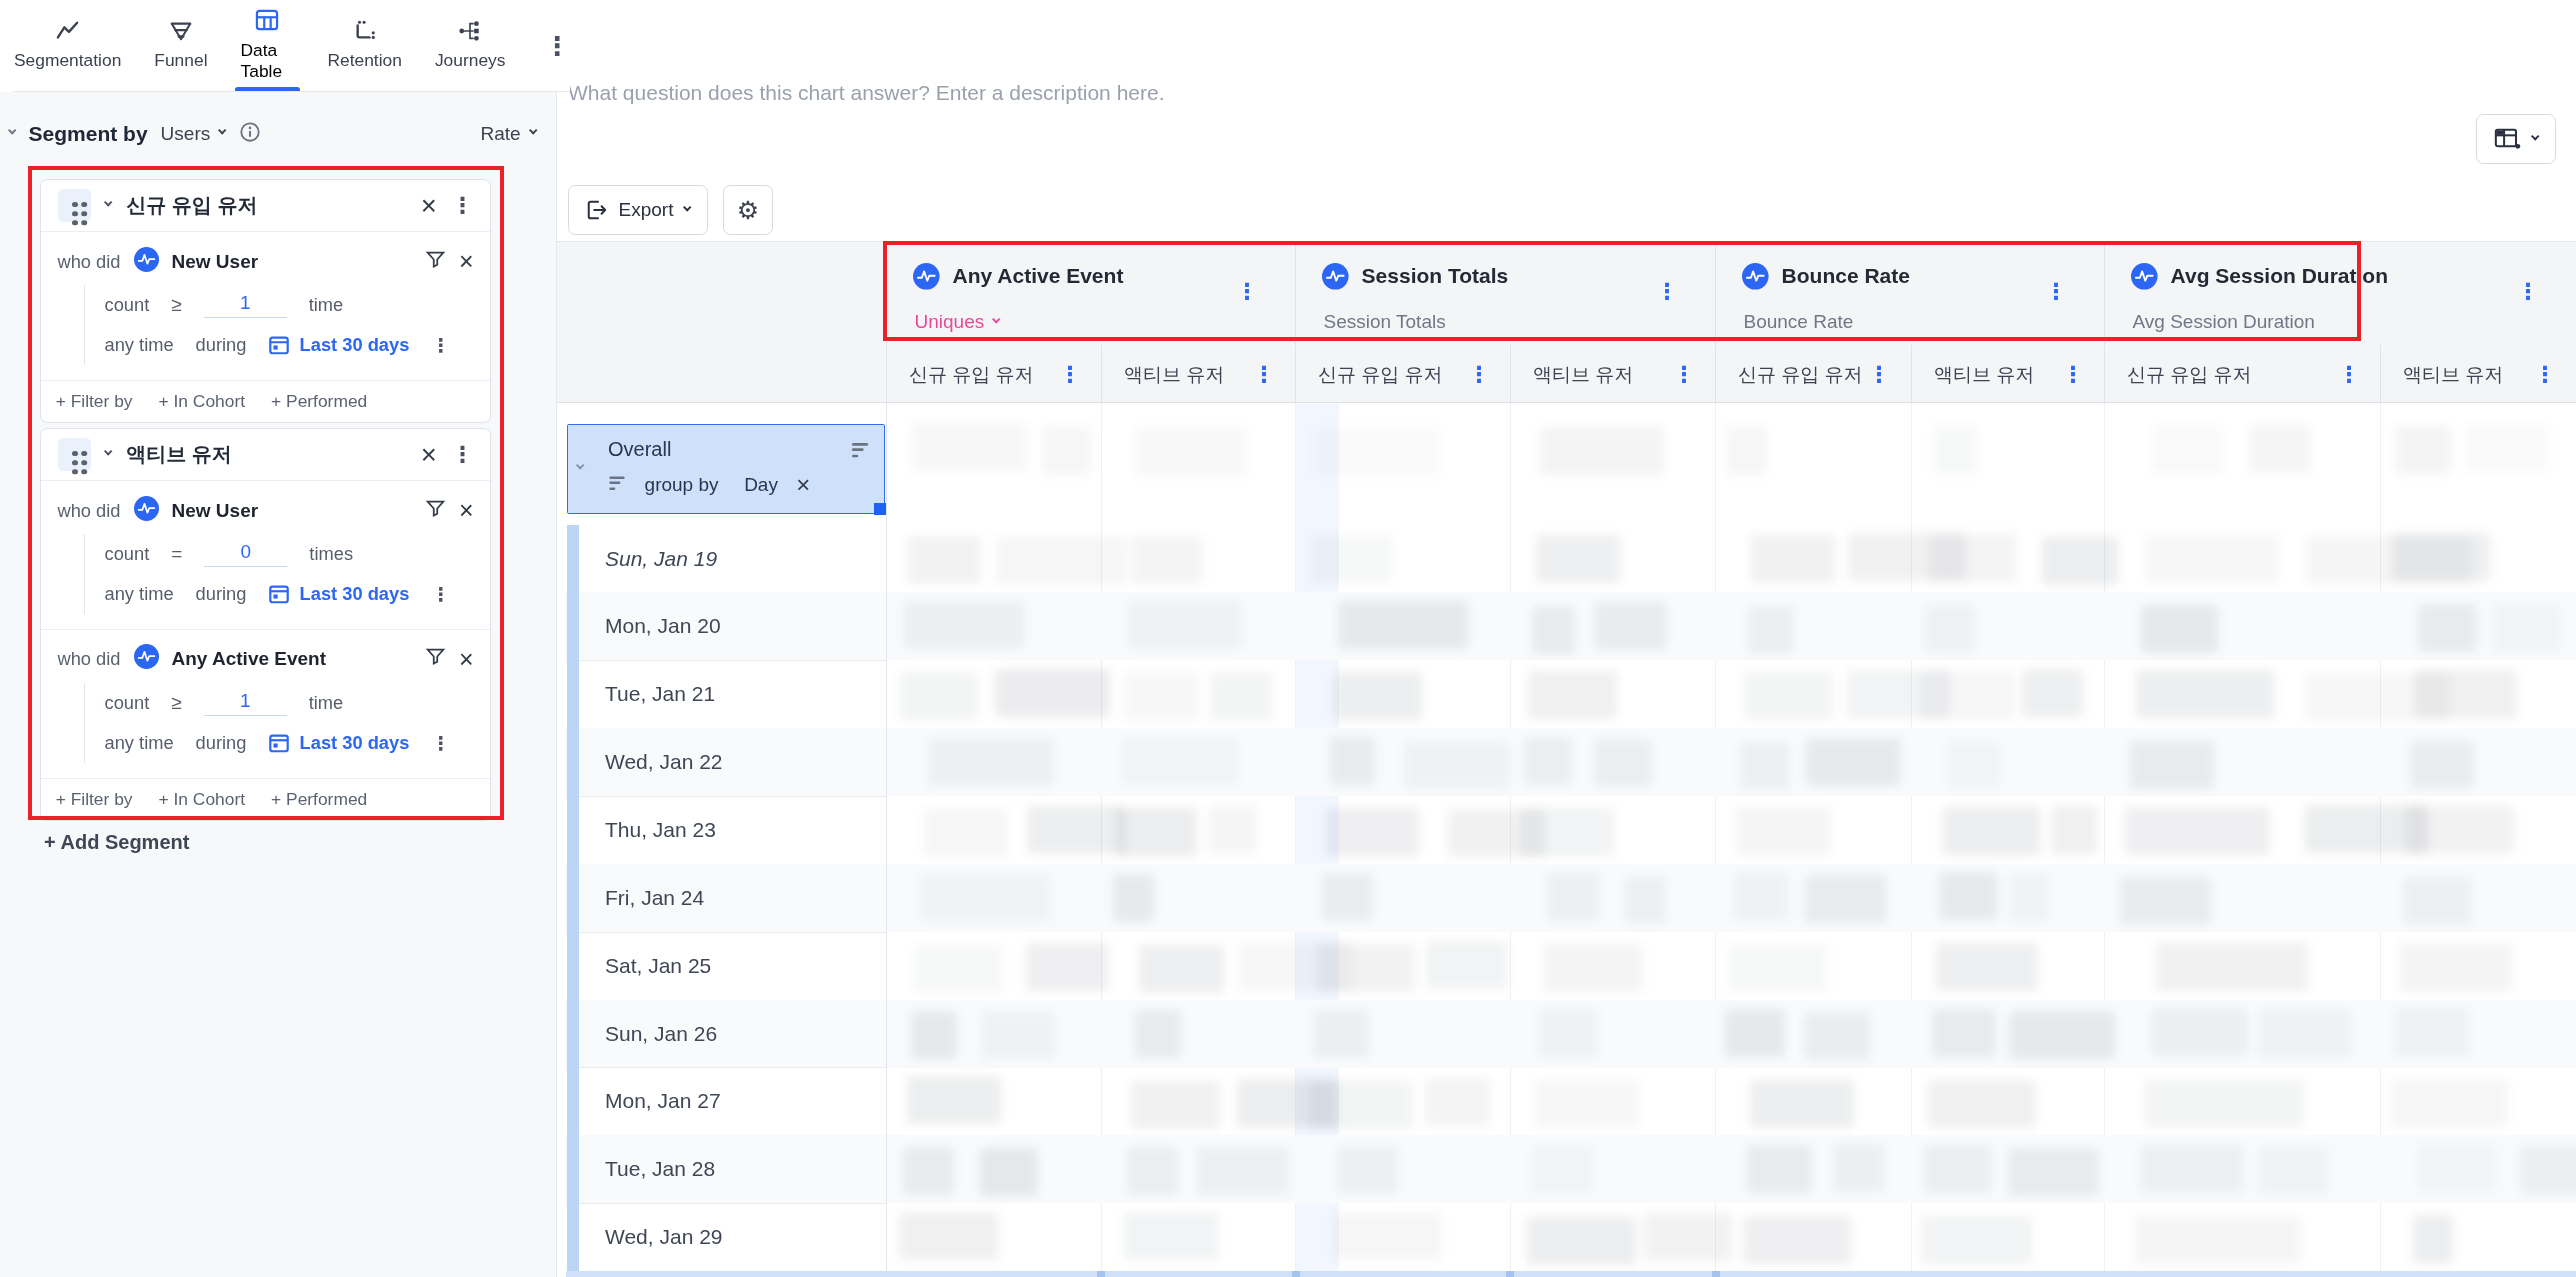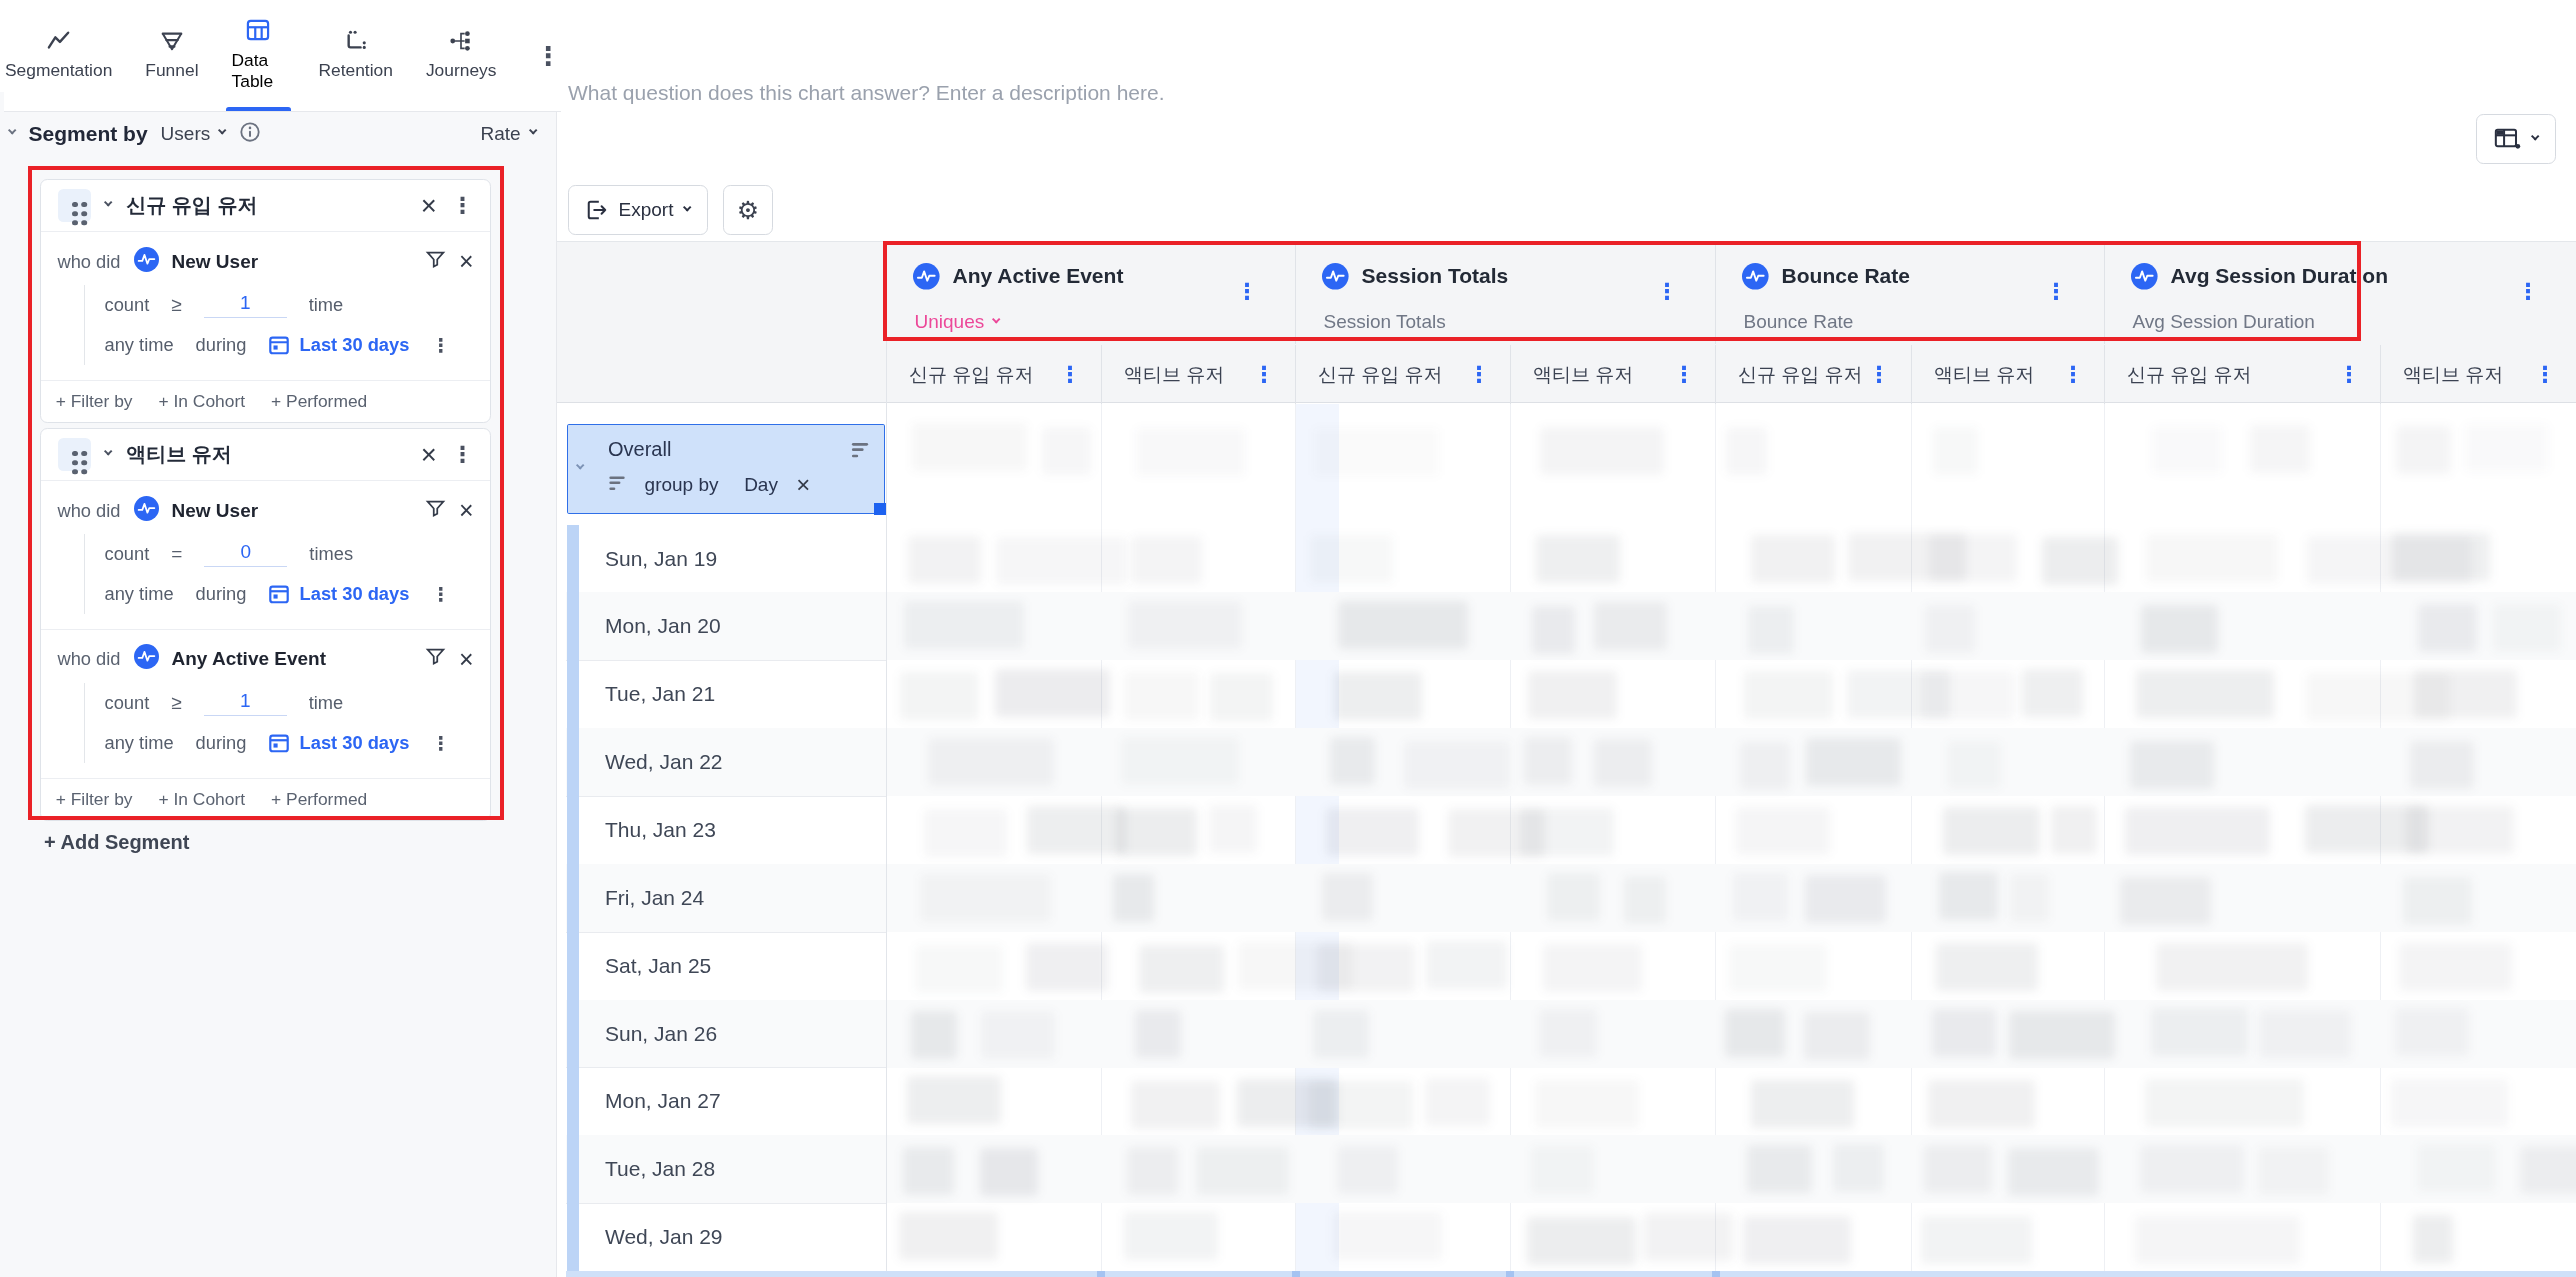--- a/index.html
+++ b/index.html
@@ -12,21 +12,21 @@
   .kebab { font-weight:bold; font-size:22px; line-height:1; color:#4a5160; letter-spacing:0; }
   .kebab.blue { color:#2c66f4; }
   .xmark { font-size:27.5px; line-height:1; color:#343b49; }
   .dots6 { width:5.5px; height:5.5px; border-radius:50%; background:#5a6270;
            box-shadow:9.2px 0 0 #5a6270, 0 9.2px 0 #5a6270, 9.2px 9.2px 0 #5a6270, 0 18.3px 0 #5a6270, 9.2px 18.3px 0 #5a6270;
            margin:-13px 11px 0 0; }
   .sortbars span { display:block; height:2.8px; background:#6b7280; border-radius:1.8px; margin-bottom:3.7px; }
   .sortbars span:nth-child(1){ width:18.3px;} .sortbars span:nth-child(2){ width:13px;} .sortbars span:nth-child(3){ width:7.3px;}
 
   
-  .topnav { position:absolute; left:4px; top:0; width:557px; height:112px; background:#fff; border-bottom:0.9px solid #e6e8ec;
+  .topnav { position:absolute; left:13px; top:0; width:557px; height:92px; background:#fff; border-bottom:0.9px solid #e6e8ec;
             display:flex; align-items:stretch; padding-left:1px; gap:33px; z-index:5;}
   .navtab { position:relative; display:flex; flex-direction:column; align-items:center; justify-content:center; gap:8.3px;
             font-size:17.4px; color:#3c4250; cursor:pointer; }
   .navtab svg { display:block; }
   .navtab.active { color:#000000; }
   .navtab.active::after { content:""; position:absolute; left:-5.5px; right:-5.5px; bottom:0; height:3.7px; background:#2c66f4; border-radius:2.8px 2.8px 0 0; }
   .nav-kebab { align-self:center; margin-left:5.5px; font-size:26px; }
 
   
   .sidepanel { position:absolute; left:0; top:92px; width:557px; height:1186px; background:#f7f8fa; border-right:0.9px solid #e6e8ec; }
@@ -461,21 +461,21 @@
       <div class="blob" style="left: 1376px; width: 45px; top: 427px; height: 48px; background: rgba(40, 46, 62, 0.035);"></div>
       <div class="colline" style="left: 1354px;"></div>
       <div class="blob" style="left: 1595px; width: 70px; top: 426px; height: 48px; background: rgba(40, 46, 62, 0.027);"></div>
       <div class="blob" style="left: 1693px; width: 60px; top: 425px; height: 48px; background: rgba(40, 46, 62, 0.047);"></div>
       <div class="colline" style="left: 1547px;"></div>
       <div class="blob" style="left: 1839px; width: 55px; top: 426px; height: 48px; background: rgba(40, 46, 62, 0.05);"></div>
       <div class="blob" style="left: 1908px; width: 83px; top: 424px; height: 48px; background: rgba(40, 46, 62, 0.027);"></div>
       <div class="colline" style="left: 1823px;"></div>
       <div class="rowband" style="top: 525px;"></div>
       <div class="rowstripe" style="top: 525px; left: 10px;"></div>
-      <div class="rowlabel" style="top: 525px; left: 48px;">Sun, Jan 19</div>
+      <div class="rowlabel" style="top: 525px; left: 48px; font-style: italic;">Sun, Jan 19</div>
       <div class="rowline" style="top: 592px;"></div>
       <div class="blob" style="left: 351px; width: 73px; top: 536px; height: 48px; background: rgba(40, 46, 62, 0.063);"></div>
       <div class="blob" style="left: 439px; width: 131px; top: 537px; height: 48px; background: rgba(40, 46, 62, 0.043);"></div>
       <div class="blob" style="left: 575px; width: 70px; top: 536px; height: 48px; background: rgba(40, 46, 62, 0.05);"></div>
       <div class="blob" style="left: 753px; width: 83px; top: 535px; height: 48px; background: rgba(40, 46, 62, 0.035);"></div>
       <div class="blob" style="left: 979px; width: 84px; top: 535px; height: 48px; background: rgba(40, 46, 62, 0.08);"></div>
       <div class="blob" style="left: 1194px; width: 84px; top: 535px; height: 48px; background: rgba(40, 46, 62, 0.067);"></div>
       <div class="blob" style="left: 1291px; width: 118px; top: 533px; height: 48px; background: rgba(40, 46, 62, 0.067);"></div>
       <div class="blob" style="left: 1372px; width: 88px; top: 534px; height: 48px; background: rgba(40, 46, 62, 0.05);"></div>
       <div class="blob" style="left: 1485px; width: 76px; top: 537px; height: 48px; background: rgba(40, 46, 62, 0.086);"></div>

